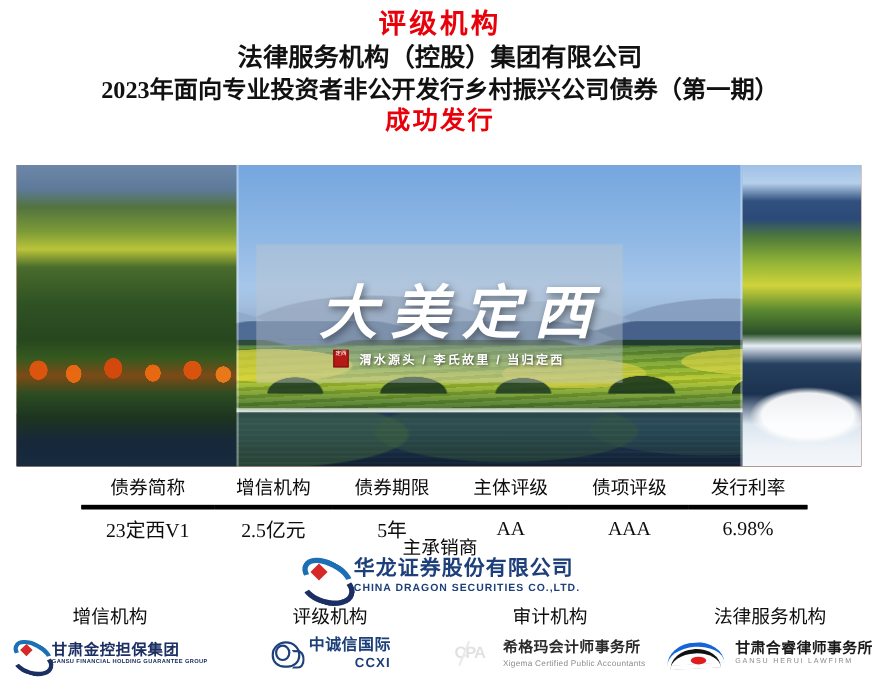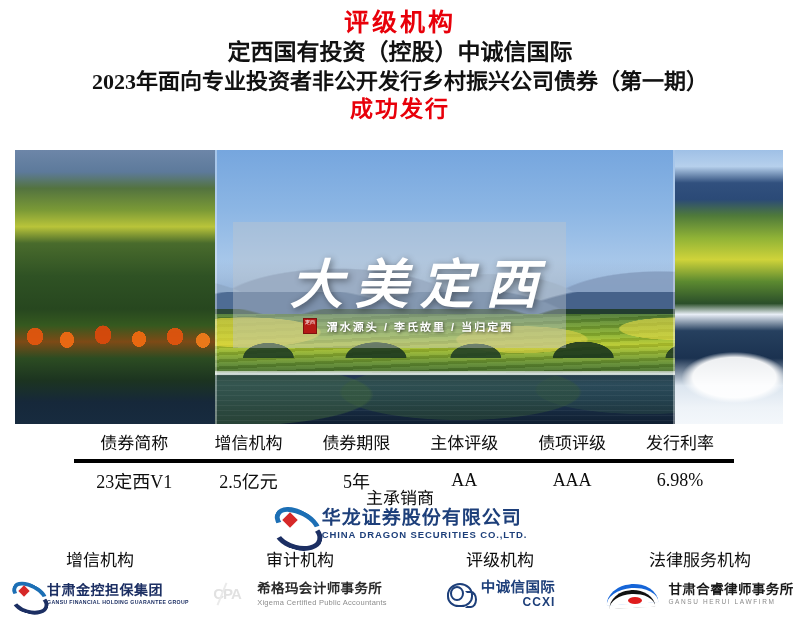--- a/index.html
+++ b/index.html
@@ -314,21 +314,21 @@
   .hr-en{font-family:"Liberation Sans","DejaVu Sans",sans-serif;
     font-size:6.5px;color:#8a8a8a;letter-spacing:1.6px;margin-top:3px;}
 </style>
 </head>
 <body>
 
 <div class="poster">
 
   <div class="headline">
     <div class="h-congrats">评级机构</div>
-    <div class="h-line">定西国有投资（控股）中诚信国际</div>
+    <div class="h-line">法律服务机构（控股）集团有限公司</div>
     <div class="h-line l2">2023年面向专业投资者非公开发行乡村振兴公司债券（第一期）</div>
     <div class="h-success">成功发行</div>
   </div>
 
   <div class="hero">
     <div class="sky"></div>
     <div class="haze-range"></div>
     <div class="ridge r1"></div>
     <div class="ridge r2"></div>
     <div class="ridge r3"></div>
@@ -400,44 +400,44 @@
           </div>
         </div>
         <div class="gs-text">
           <span class="gs-cn">甘肃金控担保集团</span>
           <span class="gs-en">GANSU FINANCIAL HOLDING GUARANTEE GROUP</span>
         </div>
       </div>
     </div>
 
     <div class="inst">
-      <div class="inst-title">审计机构</div>
-      <div class="inst-logo">
-        <div class="mk-cpa">
-          <span class="cpa-txt">CPA</span>
-          <span class="cpa-slash"></span>
-        </div>
-        <div class="cpa-text">
-          <span class="cpa-cn">希格玛会计师事务所</span>
-          <span class="cpa-en">Xigema Certified Public Accountants</span>
-        </div>
-      </div>
-    </div>
-
-    <div class="inst">
       <div class="inst-title">评级机构</div>
       <div class="inst-logo">
         <div class="mk-ccxi">
           <span class="ele"></span>
           <span class="ele-ear"></span>
           <span class="ele-trunk"></span>
         </div>
         <div class="ccxi-text">
           <span class="ccxi-cn">中诚信国际</span>
           <span class="ccxi-en">CCXI</span>
+        </div>
+      </div>
+    </div>
+
+    <div class="inst">
+      <div class="inst-title">审计机构</div>
+      <div class="inst-logo">
+        <div class="mk-cpa">
+          <span class="cpa-txt">CPA</span>
+          <span class="cpa-slash"></span>
+        </div>
+        <div class="cpa-text">
+          <span class="cpa-cn">希格玛会计师事务所</span>
+          <span class="cpa-en">Xigema Certified Public Accountants</span>
         </div>
       </div>
     </div>
 
     <div class="inst">
       <div class="inst-title">法律服务机构</div>
       <div class="inst-logo">
         <div class="mk-herui">
           <span class="hr-blue"></span>
           <span class="hr-black"></span>

